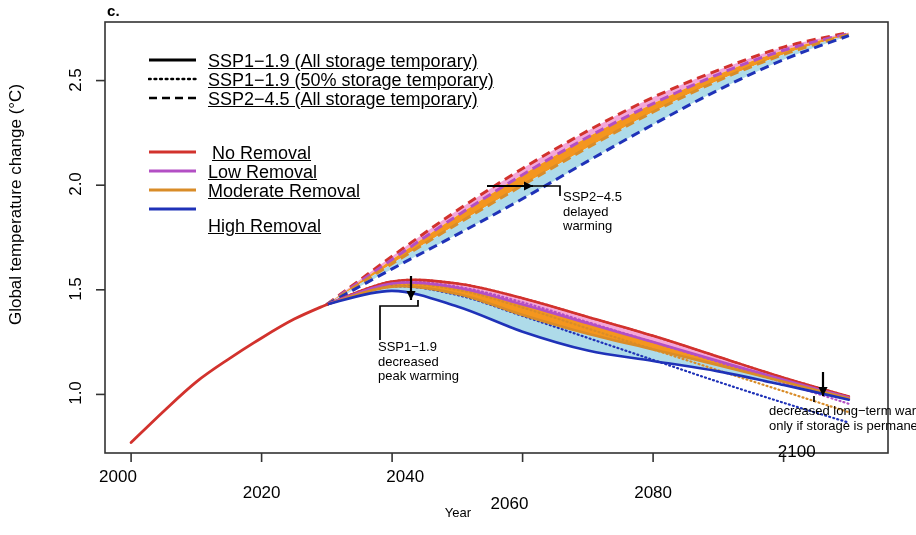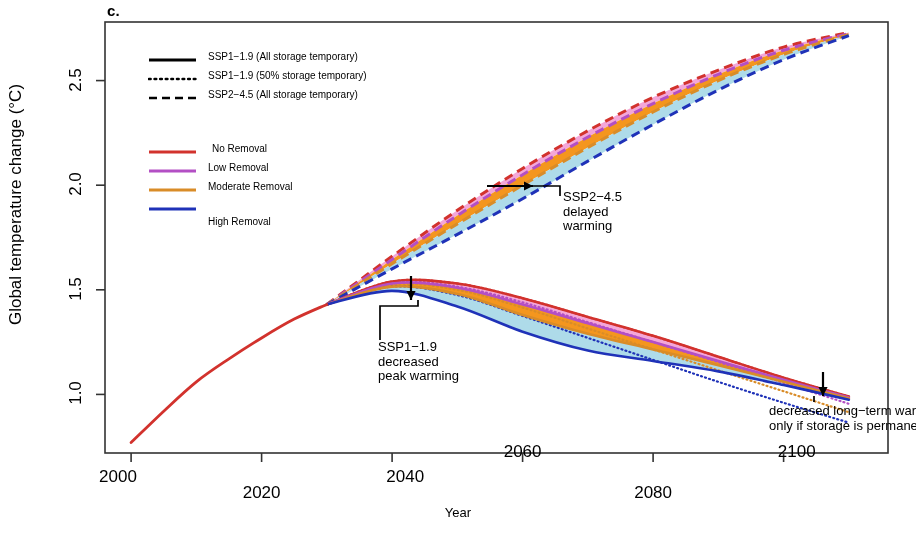--- a/index.html
+++ b/index.html
@@ -7,21 +7,21 @@
        font-family:"Liberation Sans","DejaVu Sans",sans-serif;color:#000;}
   #fig{position:relative;width:916px;height:535px;}
   svg.layer{position:absolute;left:0;top:0;width:916px;height:535px;}
   .panel-label{position:absolute;left:107px;top:2px;font-size:15px;font-weight:bold;letter-spacing:.2px;}
   .ylab{position:absolute;left:0;top:0;width:535px;height:30px;
         transform-origin:0 0;transform:rotate(-90deg) translate(-472px,6px);
         text-align:center;font-size:17px;}
   .xlab{position:absolute;left:0;top:505px;width:916px;text-align:center;font-size:13px;}
   .tickLab{position:absolute;font-size:17px;}
   .ytickLab{transform-origin:center center;transform:rotate(-90deg);text-align:center;}
-  .leg{position:absolute;font-size:10px;white-space:nowrap;line-height:1;}
+  .leg{position:absolute;font-size:18px;white-space:nowrap;line-height:1;text-decoration:underline;}
   .ann{position:absolute;font-size:13px;line-height:1.12;white-space:pre;}
 </style>
 </head>
 <body>
 
 <div id="fig">
 
   <div class="panel-label">c.</div>
 
   <div class="ylab">Global temperature change (°C)</div>
@@ -75,21 +75,21 @@
         <line x1="823" y1="372" x2="823" y2="396" stroke="#000" stroke-width="2.2"></line>
         <polygon points="823.0,396.0 827.6,387.0 818.4,387.0" fill="#000"></polygon>
         <polyline points="814,396 814,402" fill="none" stroke="#000" stroke-width="1.7"></polyline>
       </g>
     </svg>
 
   <div id="ticklabels">
       <div class="tickLab" style="left: 99.1px; top: 467px; width: 64px; text-align: left;">2000</div>
       <div class="tickLab" style="left: 229.6px; top: 467px; width: 64px; text-align: center; margin-top: 16px;">2020</div>
       <div class="tickLab" style="left: 360.1px; top: 467px; width: 64px; text-align: right;">2040</div>
-      <div class="tickLab" style="left: 490.6px; top: 442px; width: 64px; text-align: center;">2060</div>
+      <div class="tickLab" style="left: 490.6px; top: 494px; width: 64px; ">2060</div>
       <div class="tickLab" style="left: 621.1px; top: 467px; width: 64px; text-align: center; margin-top: 16px;">2080</div>
       <div class="tickLab" style="left: 751.6px; top: 442px; width: 64px; text-align: right;">2100</div>
       <div class="tickLab ytickLab" style="left: 54px; top: 383.417px; width: 44px;">1.0</div>
       <div class="tickLab ytickLab" style="left: 54px; top: 278.806px; width: 44px;">1.5</div>
       <div class="tickLab ytickLab" style="left: 54px; top: 174.194px; width: 44px;">2.0</div>
       <div class="tickLab ytickLab" style="left: 54px; top: 69.5825px; width: 44px;">2.5</div>
     </div>
   <div id="legendbox">
       <svg width="52" height="14" style="position: absolute; left: 148px; top: 53px;">
         <line x1="1" y1="7" x2="48" y2="7" stroke="#000" stroke-width="3"></line>

